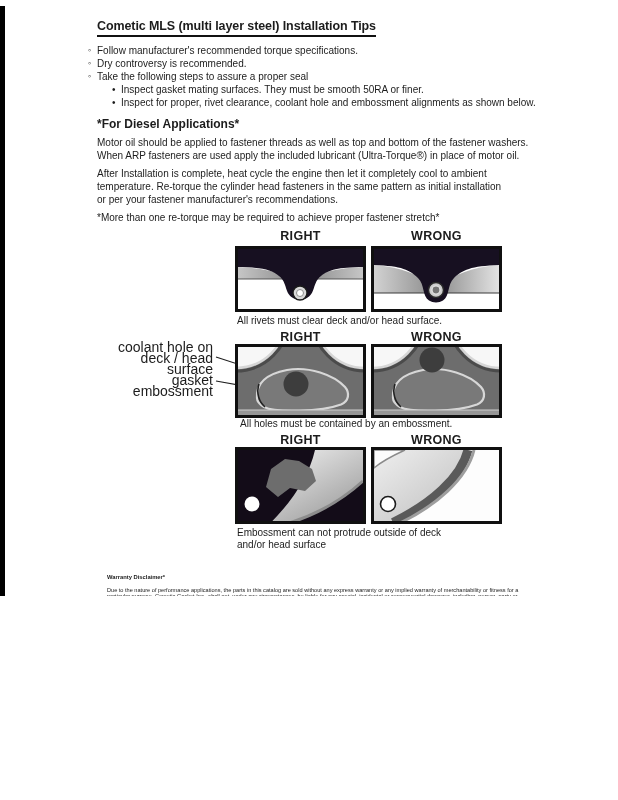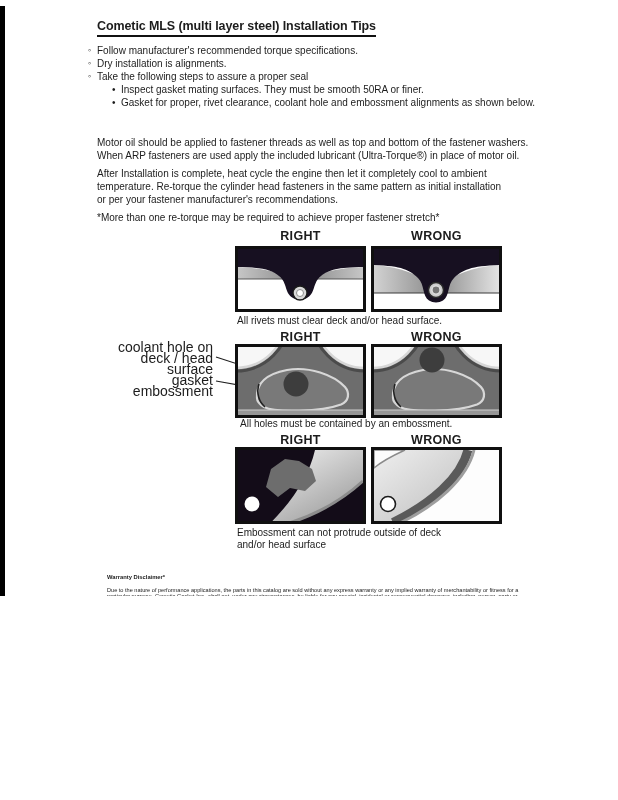--- a/index.html
+++ b/index.html
@@ -42,36 +42,37 @@
 
   <div class="doc-title">Cometic MLS (multi layer steel) Installation Tips</div>
 
   <div class="tips">
     <div class="tip-line">
       <span class="mk">◦</span>
       <span>Follow manufacturer's recommended torque specifications.</span>
     </div>
     <div class="tip-line">
       <span class="mk">◦</span>
-      <span>Dry installation is alignments.</span>
+      <span>Dry controversy is recommended.</span>
     </div>
     <div class="tip-line">
       <span class="mk">◦</span>
       <span>Take the following steps to assure a proper seal</span>
     </div>
     <div class="tip-line sub">
       <span class="mk">•</span>
       <span>Inspect gasket mating surfaces.  They must be smooth 50RA or finer.</span>
     </div>
     <div class="tip-line sub">
       <span class="mk">•</span>
-      <span>Gasket for proper, rivet clearance, coolant hole and embossment alignments as shown below.</span>
-    </div>
-  </div>
-
+      <span>Inspect for proper, rivet clearance, coolant hole and embossment alignments as shown below.</span>
+    </div>
+  </div>
+
+  <div class="diesel-h">*For Diesel Applications*</div>
   <div class="para p1">Motor oil should be applied to fastener threads as well as top and bottom of the fastener washers.
 When ARP fasteners are used apply the included lubricant (Ultra-Torque®) in place of motor oil.</div>
   <div class="para p2">After Installation is complete, heat cycle the engine then let it completely cool to ambient
 temperature. Re-torque the cylinder head fasteners in the same pattern as initial installation
 or per your fastener manufacturer's recommendations.</div>
   <div class="para p3">*More than one re-torque may be required to achieve proper fastener stretch*</div>
 
   <div class="hdr" style="left:235px;top:229px;">RIGHT</div>
   <div class="hdr" style="left:371px;top:229px;">WRONG</div>
 

